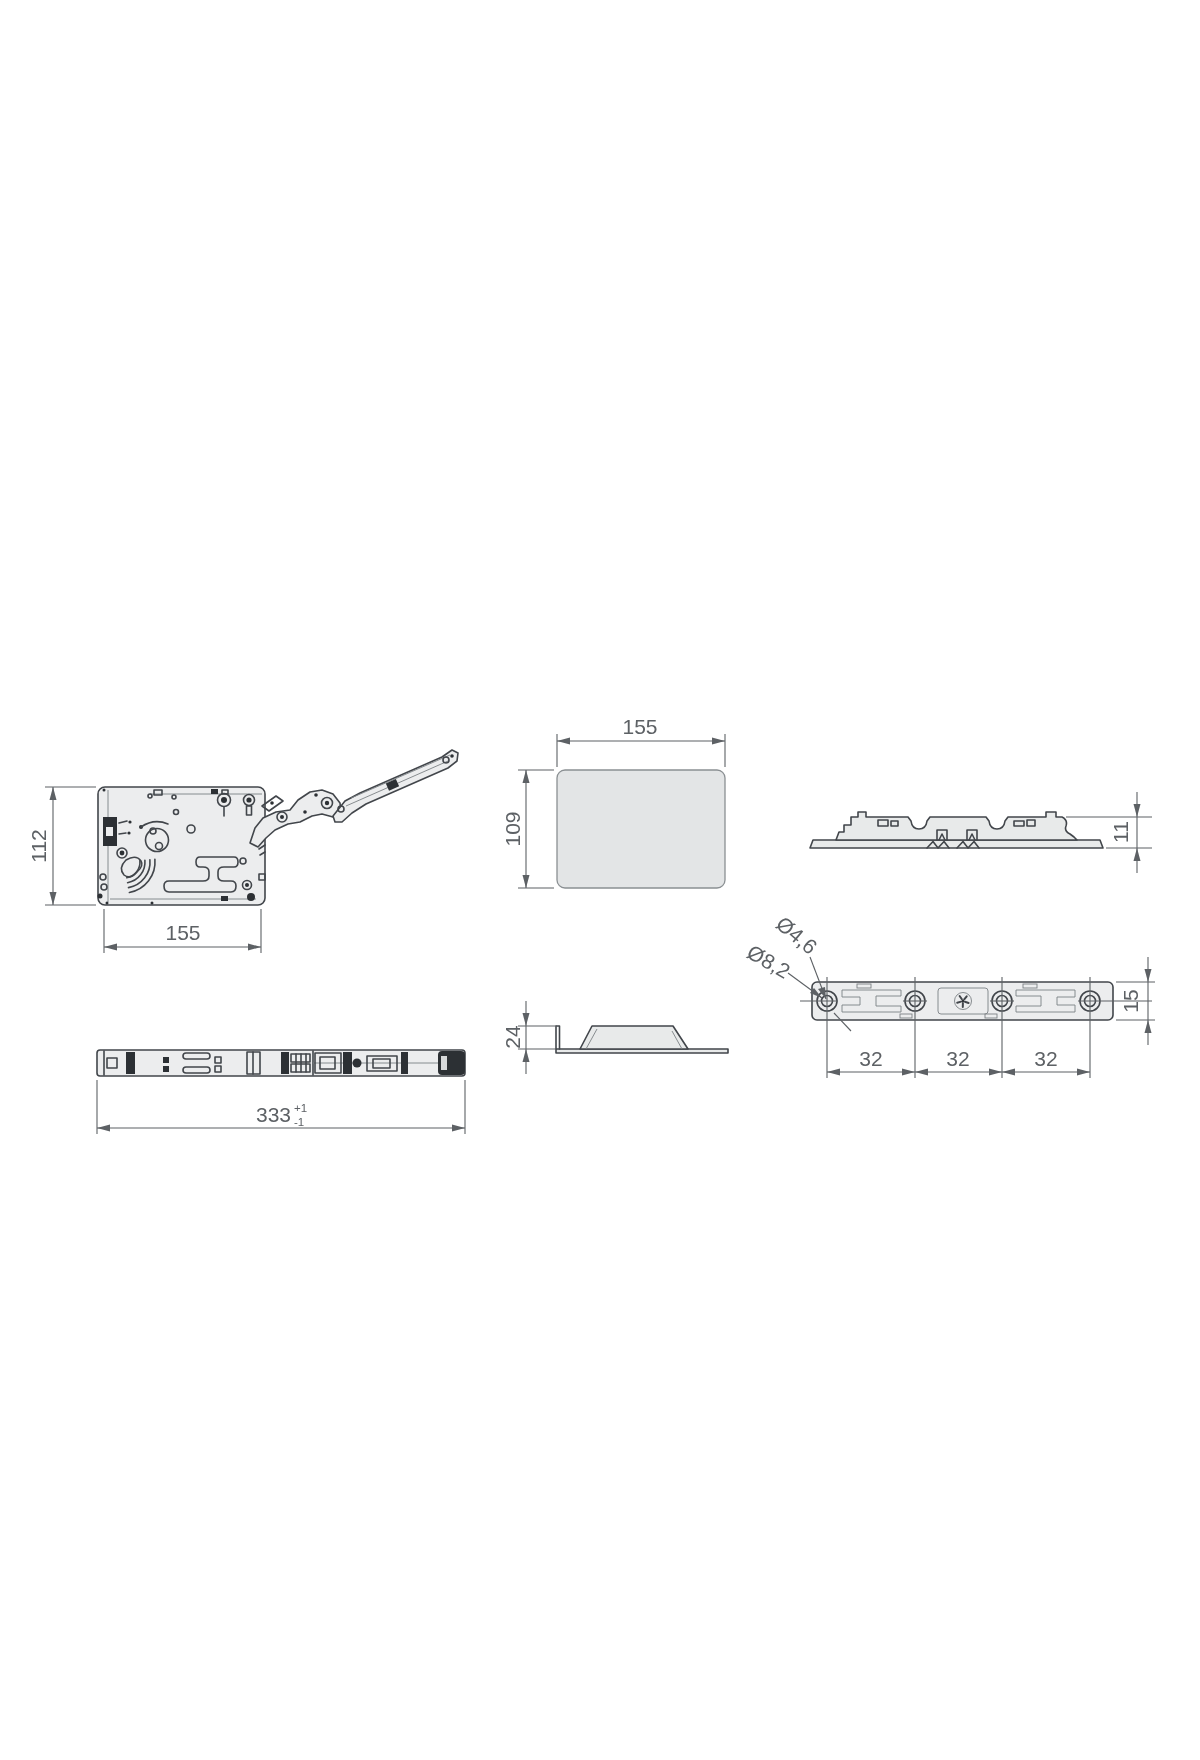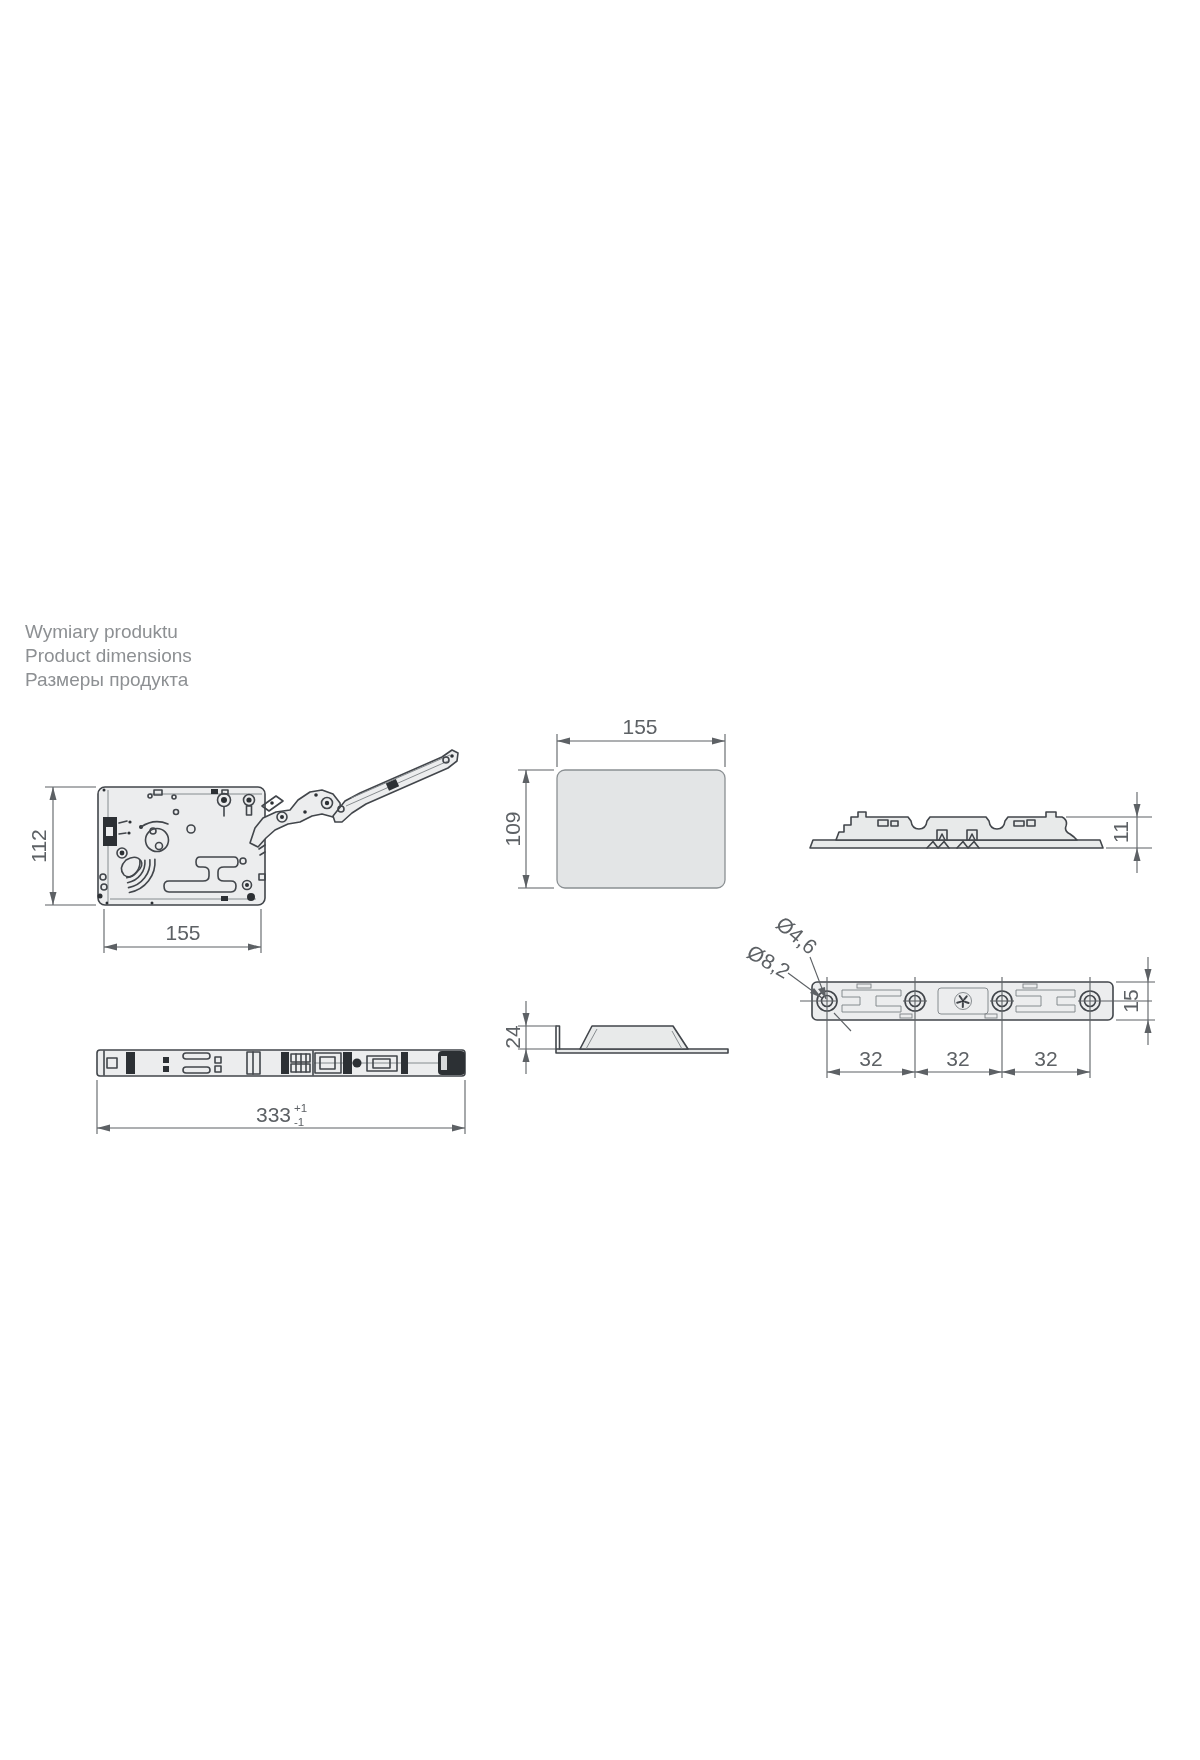--- a/index.html
+++ b/index.html
@@ -18,25 +18,20 @@
   .ln  {stroke:#5d6165;stroke-width:1.1;fill:none;}
   .ar  {fill:#5d6165;stroke:none;}
   .t-dim{font-family:"Liberation Sans",sans-serif;font-size:21px;fill:#5d6165;}
   .t-tol{font-family:"Liberation Sans",sans-serif;font-size:11.5px;fill:#5d6165;}
 </style>
 </head>
 <body>
 
 <div class="page">
 
-  <div class="header">
-    <div>Wymiary produktu</div>
-    <div>Product dimensions</div>
-    <div>Размеры продукта</div>
-  </div>
 
   <svg width="1200" height="1760" viewBox="0 0 1200 1760">
 
     <g>
 
       <rect x="98" y="787" width="167" height="118" rx="7" class="of"></rect>
       <line x1="108" y1="790" x2="108" y2="902" class="thin"></line>
       <line x1="150" y1="794" x2="262" y2="794" class="thin"></line>
       <line x1="110" y1="899" x2="256" y2="899" class="thin"></line>
 

